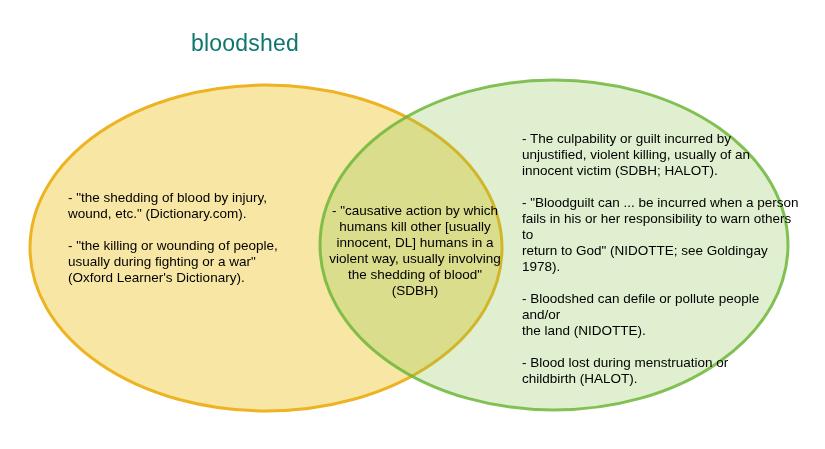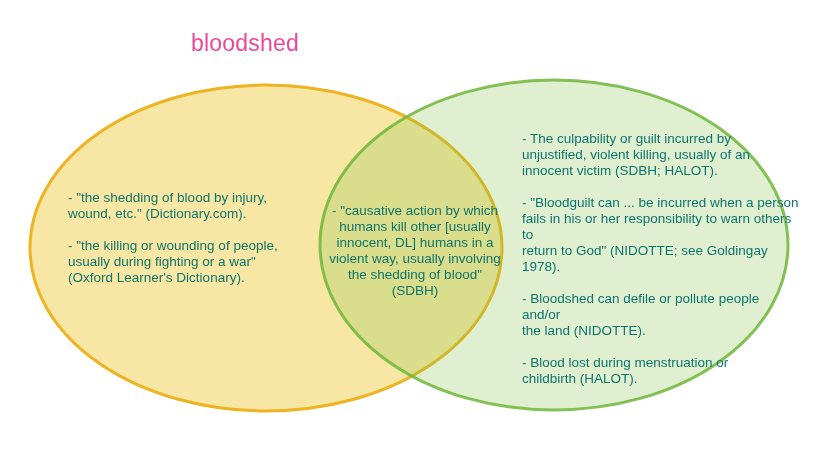--- a/index.html
+++ b/index.html
@@ -19,30 +19,30 @@
     position: absolute;
     left: 0;
     top: 0;
   }
   .circle-title {
     position: absolute;
     top: 30px;
     width: 220px;
     text-align: center;
     font-size: 23px;
-    color: #ec4899;
+    color: #0f766e;
     letter-spacing: 0.2px;
   }
   .title-left  { left: 135px; }
   .title-right { left: 449px; }
   .text-block {
     position: absolute;
     font-size: 13.5px;
     line-height: 16px;
-    color: #0f766e;
+    color: #000000;
     white-space: pre-line;
   }
   .block-left {
     left: 68px;
     top: 190px;
     width: 262px;
     text-align: left;
   }
   .block-overlap {
     left: 326px;

